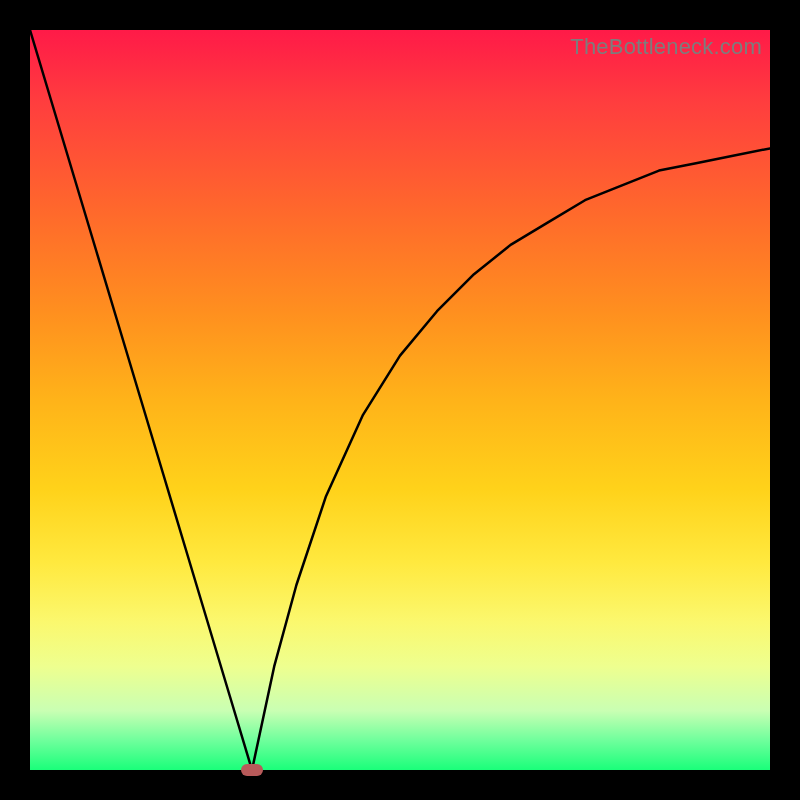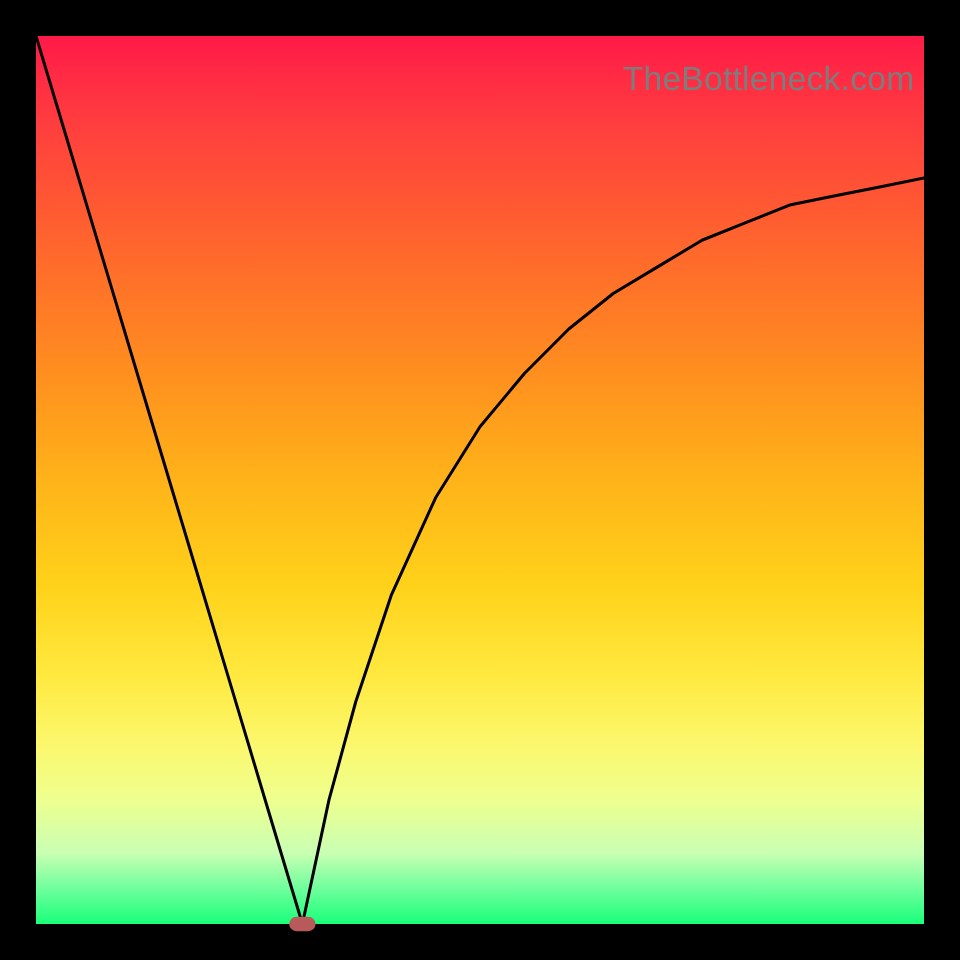--- a/index.html
+++ b/index.html
@@ -33,24 +33,24 @@
       #ffe93f 72%,
       #fbf86e 80%,
       #eeff8f 86%,
       #c9ffb3 92%,
       #6fff9c 96%,
       #1aff7a 100%
     );
   }
   .watermark {
     position: absolute;
-    top: 20px;
+    top: 4px;
     right: 8px;
     color: #7d7d7d;
-    font-size: 28px;
+    font-size: 22px;
     letter-spacing: 0.2px;
     font-weight: 400;
     user-select: none;
   }
   .curve-svg {
     position: absolute;
     left: 0;
     top: 0;
     width: 740px;
     height: 740px;

